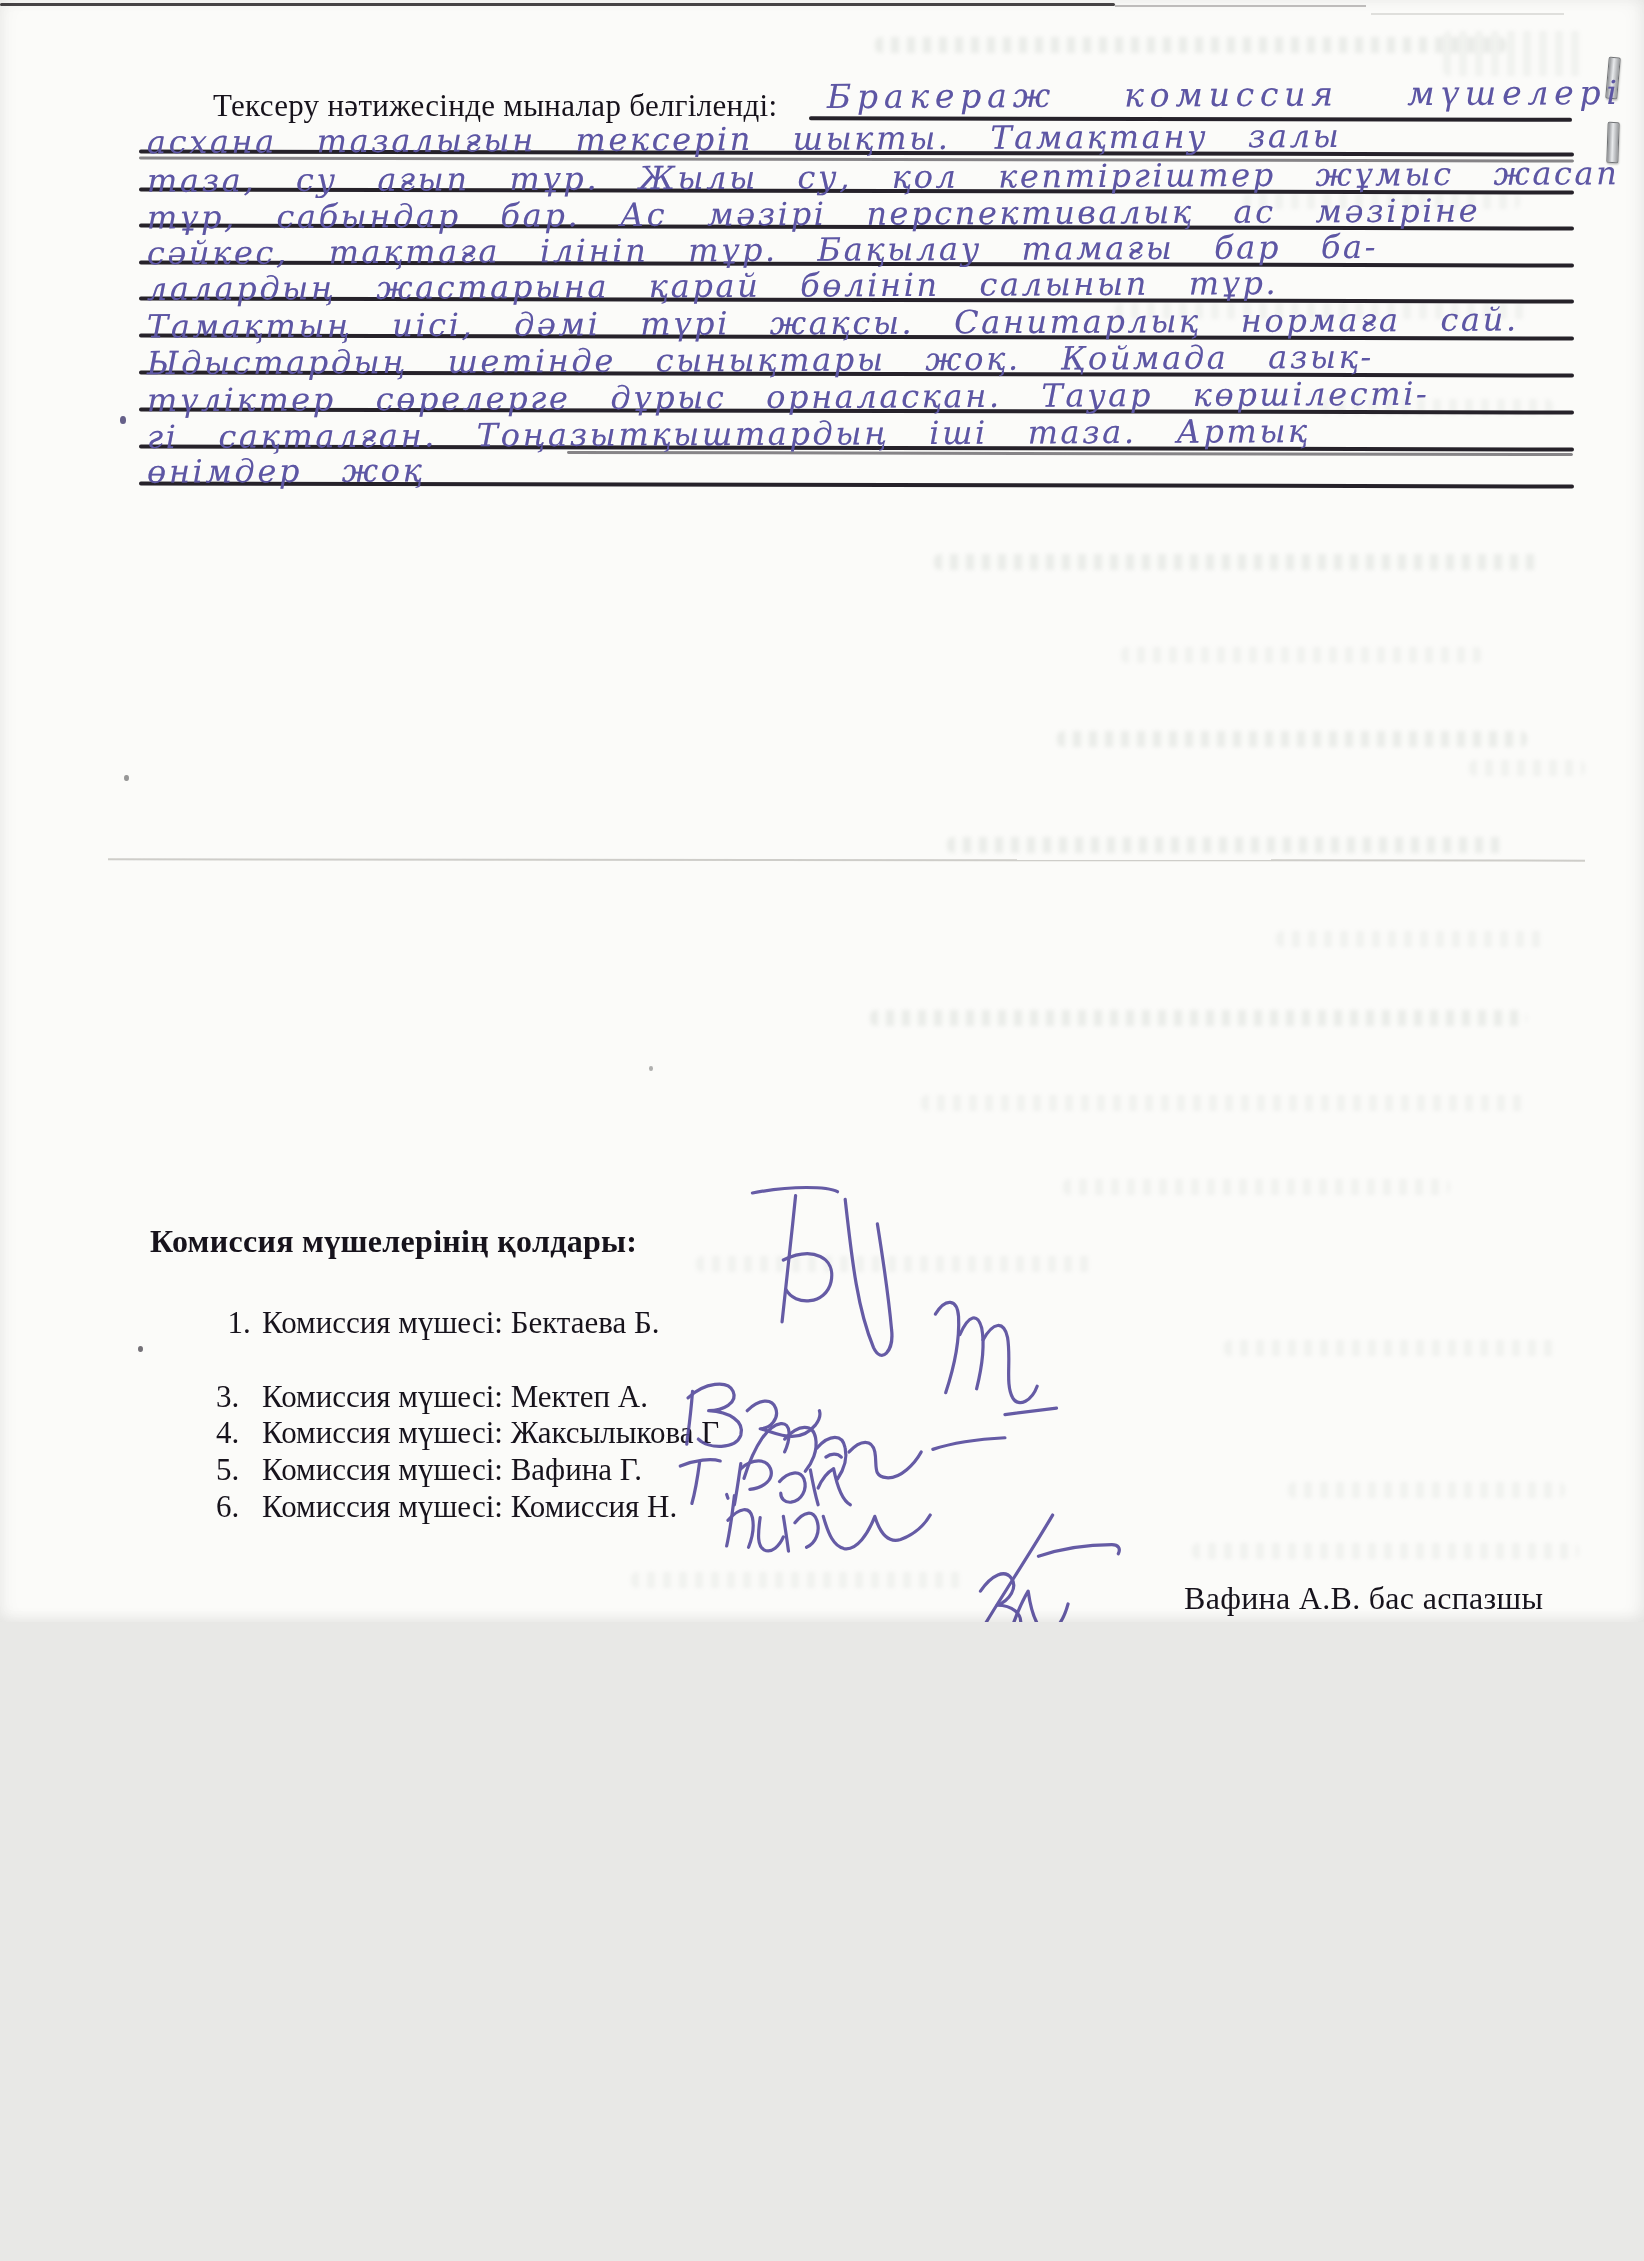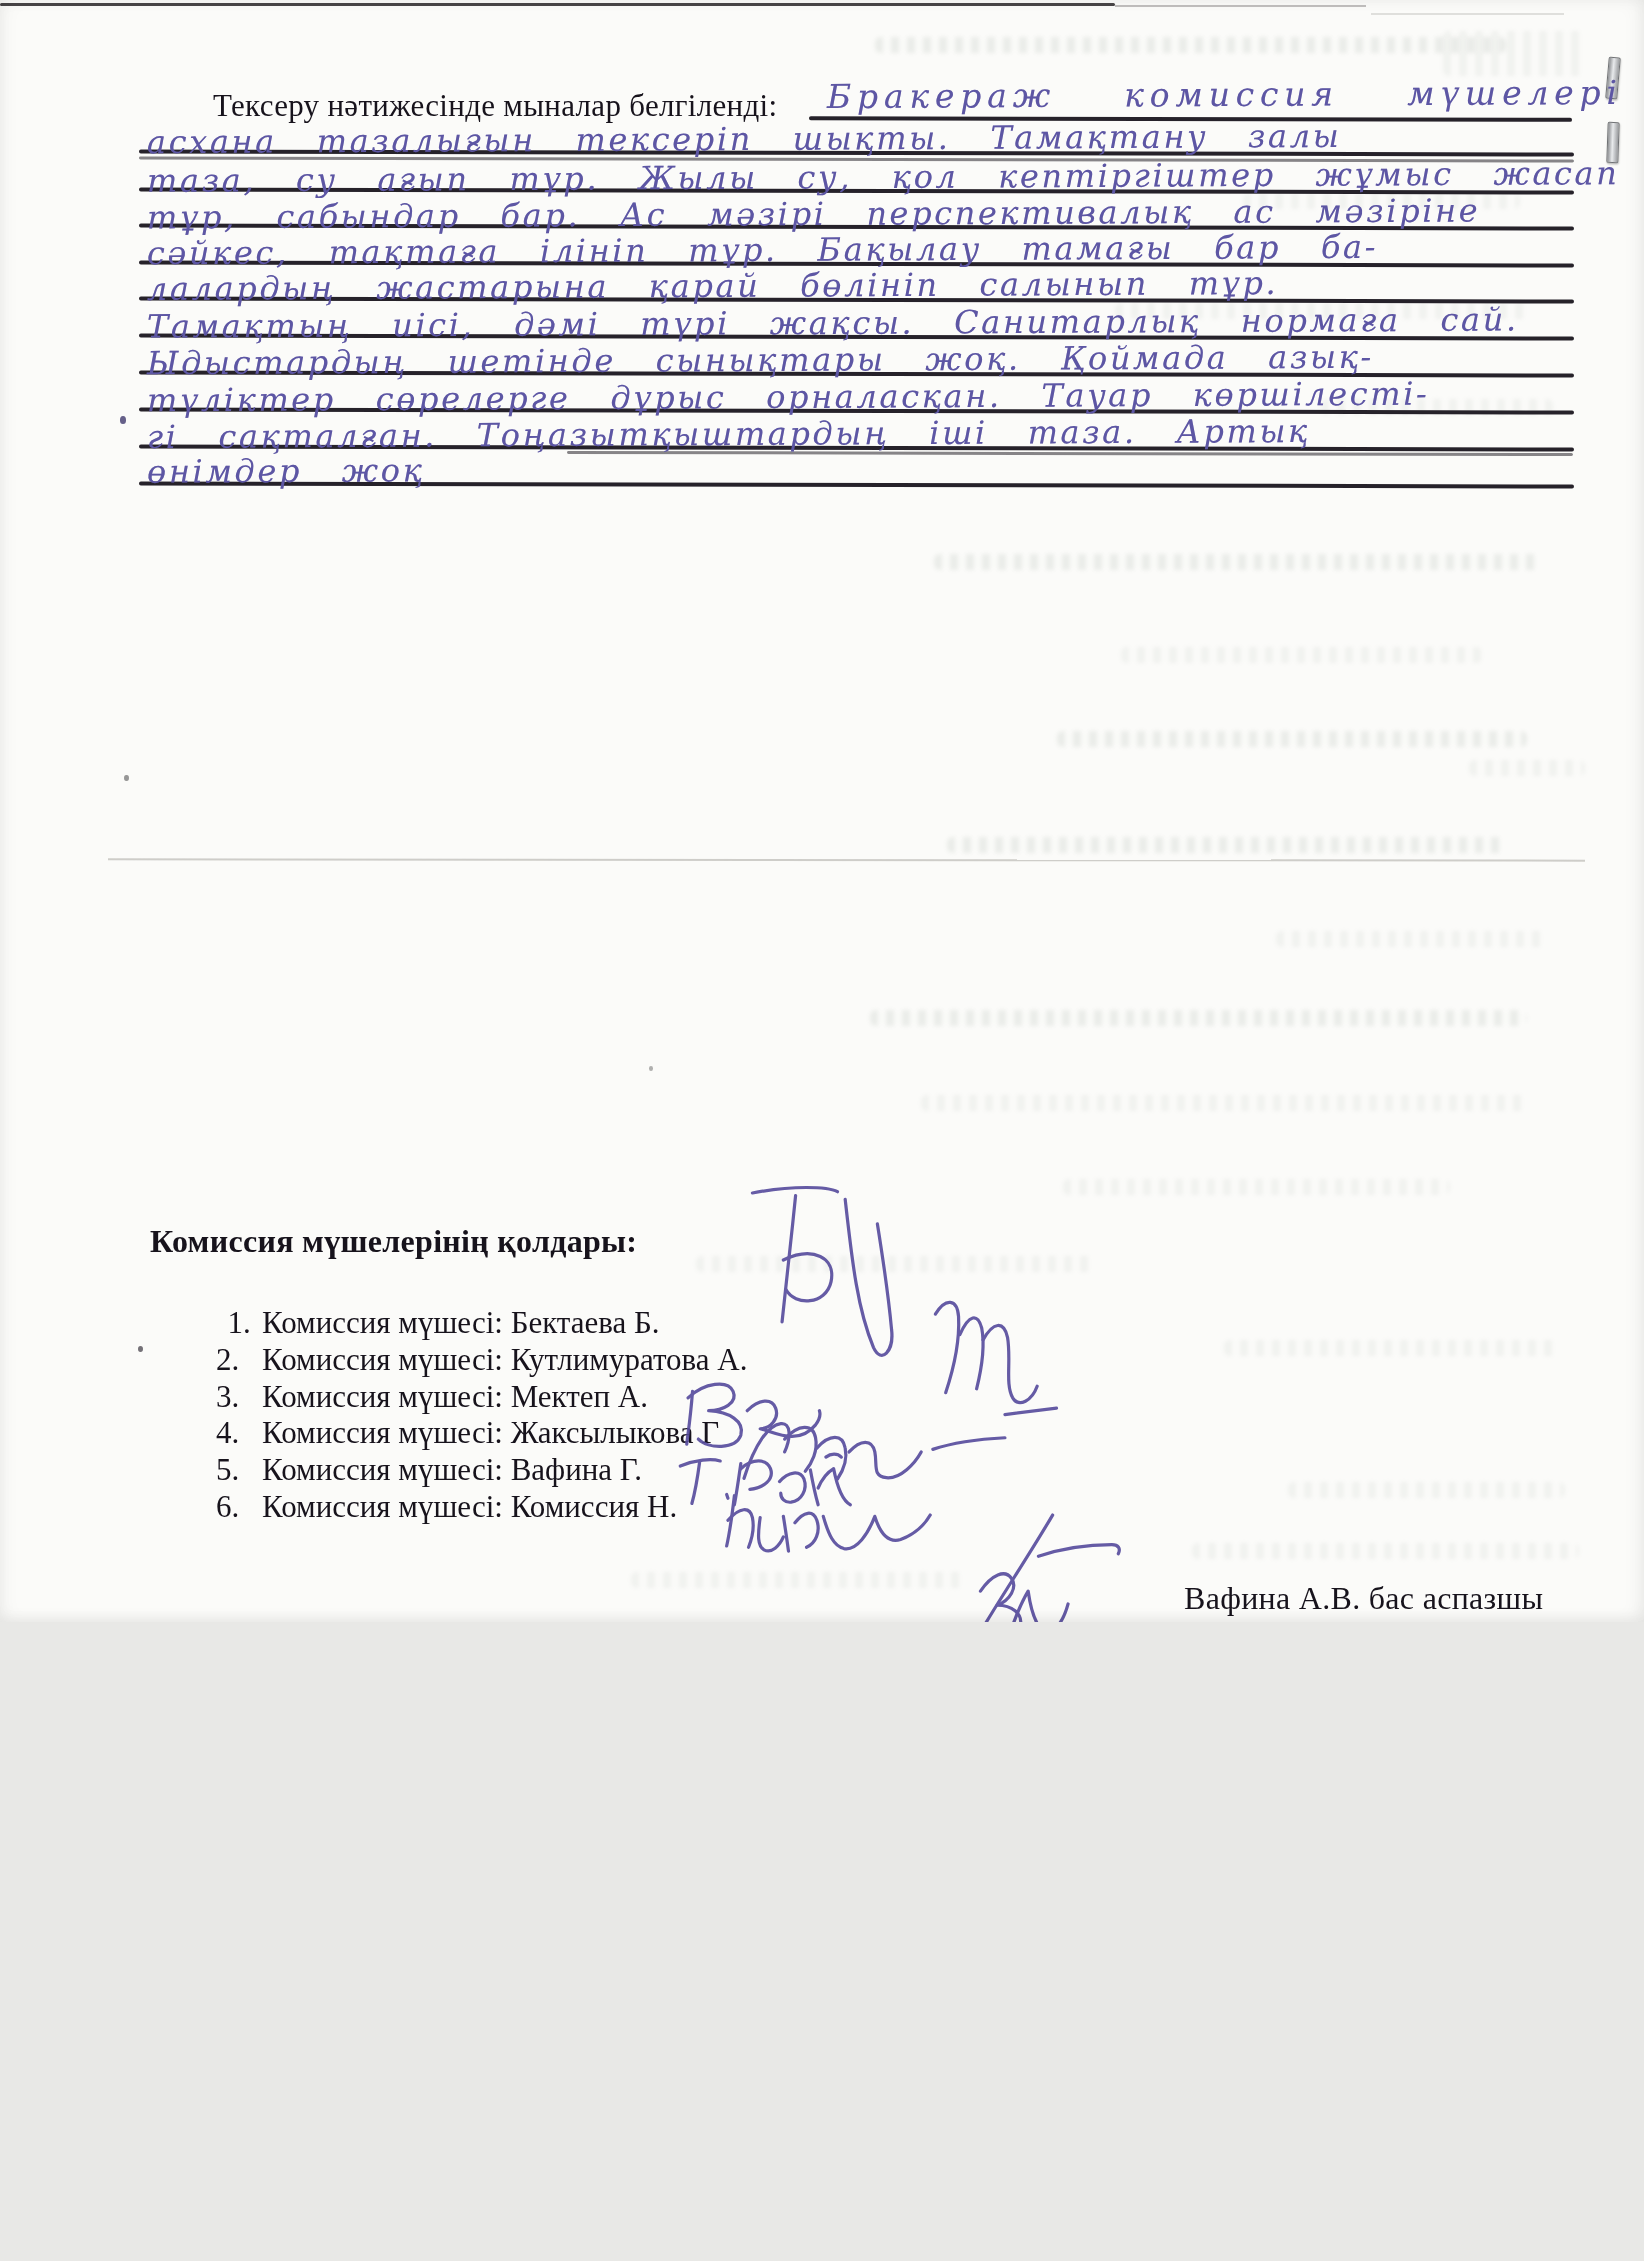--- a/index.html
+++ b/index.html
@@ -126,23 +126,20 @@
   <div class="hand" style="left:147px;top:341px;">Ыдыстардың шетінде сынықтары жоқ. Қоймада азық-</div>
   <div class="hand" style="left:147px;top:378px;">түліктер сөрелерге дұрыс орналасқан. Тауар көршілесті-</div>
   <div class="hand" style="left:147px;top:415px;">гі сақталған. Тоңазытқыштардың іші таза. Артық</div>
   <div class="hand" style="left:147px;top:452px;">өнімдер жоқ</div>
 
   <div class="print sign-heading">Комиссия мүшелерінің қолдары:</div>
 
   <div class="member-row" style="top:1305px;text-align:center;">
     <span class="num">1.</span><span>Комиссия мүшесі:</span>&nbsp;<span>Бектаева Б.</span>
   </div>
-  <div class="member-row" style="top:1342px;">
-    <span class="num">2.</span><span>Комиссия мүшесі:</span>&nbsp;<span>Кутлимуратова А.</span>
-  </div>
   <div class="member-row" style="top:1379px;">
     <span class="num">3.</span><span>Комиссия мүшесі:</span>&nbsp;<span>Мектеп А.</span>
   </div>
   <div class="member-row" style="top:1415px;">
     <span class="num">4.</span><span>Комиссия мүшесі:</span>&nbsp;<span>Жаксылыкова Г</span>
   </div>
   <div class="member-row" style="top:1452px;">
     <span class="num">5.</span><span>Комиссия мүшесі:</span>&nbsp;<span>Вафина Г.</span>
   </div>
   <div class="member-row" style="top:1489px;">

